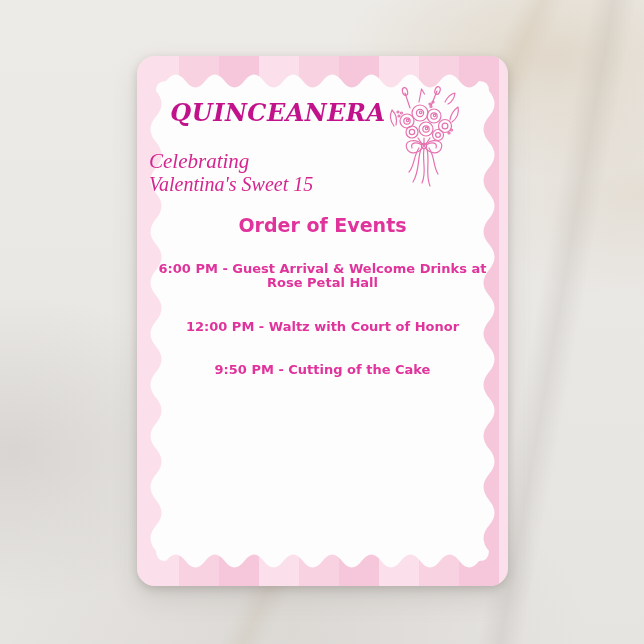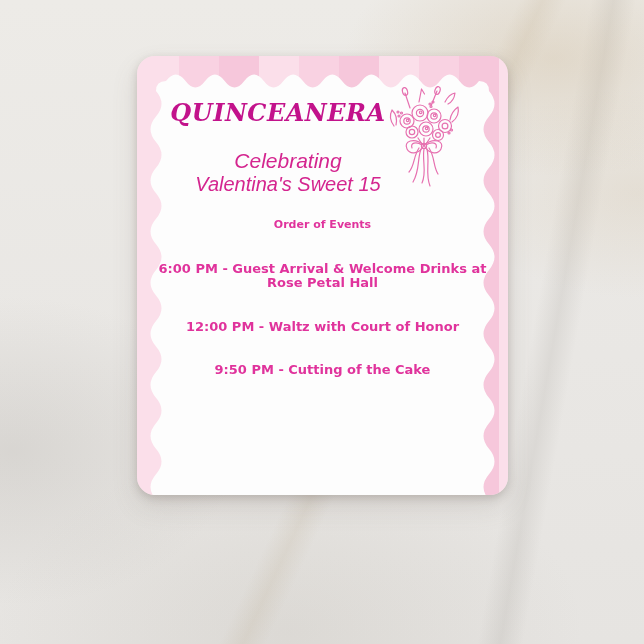--- a/index.html
+++ b/index.html
@@ -14,21 +14,21 @@
       linear-gradient(115deg, rgba(0,0,0,0) 55%, rgba(176,156,122,0.14) 57.5%, rgba(0,0,0,0) 60%),
       radial-gradient(320px 220px at 2% 70%, rgba(168,164,158,0.25), rgba(168,164,158,0) 70%),
       linear-gradient(100deg, rgba(0,0,0,0) 78%, rgba(150,145,138,0.16) 81%, rgba(0,0,0,0) 84%),
       radial-gradient(420px 260px at 45% 98%, rgba(172,166,156,0.18), rgba(172,166,156,0) 70%),
       linear-gradient(180deg, #edebe7 0%, #e9e7e4 55%, #e6e4e1 100%);
     font-family: "DejaVu Sans", sans-serif;
   }
   .card {
     position: absolute;
     left: 137px; top: 56px;
-    width: 371px; height: 439px;
+    width: 371px; height: 530px;
     border-radius: 18px;
     overflow: hidden;
     background: repeating-linear-gradient(90deg,
       #fbdfea 0 40px,
       #f9d2e2 40px 80px,
       #f6c7db 80px 120px);
     background-position: 2px 0;
     box-shadow: 0 3px 8px rgba(110,100,92,0.28), 0 12px 26px rgba(110,100,92,0.16);
   }
   .panel-svg {
@@ -48,42 +48,41 @@
     letter-spacing: 0.5px;
     color: #c2128b;
   }
   .bouquet {
     position: absolute;
     left: 248px; top: 30px;
     width: 78px; height: 104px;
   }
   .sub1, .sub2 {
     position: absolute;
-    left: 4px;
+    left: 12px;
     width: 294px;
-    text-align: center;
-    font-family: Liberation Sans, sans-serif;
+    font-family: Liberation Serif, serif;
     font-style: italic;
     color: #d4258f;
   }
   .sub1 { top: 93px;  font-size: 21px; }
   .sub2 { top: 117px; font-size: 20px; }
   .schedule {
     position: absolute;
     left: 14px; top: 148px;
     width: 343px;
     text-align: center;
     color: #e0339c;
     font-weight: 700;
     font-size: 13px;
     line-height: 14.3px;
     white-space: pre-line;
   }
   .schedule p { margin: 15px 0 0 0; }
-  .schedule p.heading { margin-top: 0; font-size: 11px; }
+  .schedule p.heading { margin-top: 0; font-size: 19px; }
   .bq { stroke: #e671b0; fill: none; stroke-width: 1.2; stroke-linecap: round; stroke-linejoin: round; }
 </style>
 </head>
 <body>
 
 <div class="stage">
   <div class="card">
 
     <svg class="panel-svg" viewBox="0 0 371 530" aria-hidden="true">
       <path id="scallop-path" fill="#fdfdfd" d="M 29 25 q 9.78125 -13 19.5625 0 q 9.78125 13 19.5625 0 q 9.78125 -13 19.5625 0 q 9.78125 13 19.5625 0 q 9.78125 -13 19.5625 0 q 9.78125 13 19.5625 0 q 9.78125 -13 19.5625 0 q 9.78125 13 19.5625 0 q 9.78125 -13 19.5625 0 q 9.78125 13 19.5625 0 q 9.78125 -13 19.5625 0 q 9.78125 13 19.5625 0 q 9.78125 -13 19.5625 0 q 9.78125 13 19.5625 0 q 9.78125 -13 19.5625 0 q 9.78125 13 19.5625 0 q 10 0 10 10 q 11 12.777777777777779 0 25.555555555555557 q -11 12.777777777777779 0 25.555555555555557 q 11 12.777777777777779 0 25.555555555555557 q -11 12.777777777777779 0 25.555555555555557 q 11 12.777777777777779 0 25.555555555555557 q -11 12.777777777777779 0 25.555555555555557 q 11 12.777777777777779 0 25.555555555555557 q -11 12.777777777777779 0 25.555555555555557 q 11 12.777777777777779 0 25.555555555555557 q -11 12.777777777777779 0 25.555555555555557 q 11 12.777777777777779 0 25.555555555555557 q -11 12.777777777777779 0 25.555555555555557 q 11 12.777777777777779 0 25.555555555555557 q -11 12.777777777777779 0 25.555555555555557 q 11 12.777777777777779 0 25.555555555555557 q -11 12.777777777777779 0 25.555555555555557 q 11 12.777777777777779 0 25.555555555555557 q -11 12.777777777777779 0 25.555555555555557 q 0 10 -10 10 q -9.78125 13 -19.5625 0 q -9.78125 -13 -19.5625 0 q -9.78125 13 -19.5625 0 q -9.78125 -13 -19.5625 0 q -9.78125 13 -19.5625 0 q -9.78125 -13 -19.5625 0 q -9.78125 13 -19.5625 0 q -9.78125 -13 -19.5625 0 q -9.78125 13 -19.5625 0 q -9.78125 -13 -19.5625 0 q -9.78125 13 -19.5625 0 q -9.78125 -13 -19.5625 0 q -9.78125 13 -19.5625 0 q -9.78125 -13 -19.5625 0 q -9.78125 13 -19.5625 0 q -9.78125 -13 -19.5625 0 q -10 0 -10 -10 q -11 -12.777777777777779 0 -25.555555555555557 q 11 -12.777777777777779 0 -25.555555555555557 q -11 -12.777777777777779 0 -25.555555555555557 q 11 -12.777777777777779 0 -25.555555555555557 q -11 -12.777777777777779 0 -25.555555555555557 q 11 -12.777777777777779 0 -25.555555555555557 q -11 -12.777777777777779 0 -25.555555555555557 q 11 -12.777777777777779 0 -25.555555555555557 q -11 -12.777777777777779 0 -25.555555555555557 q 11 -12.777777777777779 0 -25.555555555555557 q -11 -12.777777777777779 0 -25.555555555555557 q 11 -12.777777777777779 0 -25.555555555555557 q -11 -12.777777777777779 0 -25.555555555555557 q 11 -12.777777777777779 0 -25.555555555555557 q -11 -12.777777777777779 0 -25.555555555555557 q 11 -12.777777777777779 0 -25.555555555555557 q -11 -12.777777777777779 0 -25.555555555555557 q 11 -12.777777777777779 0 -25.555555555555557 q 0 -10 10 -10 Z"></path>

